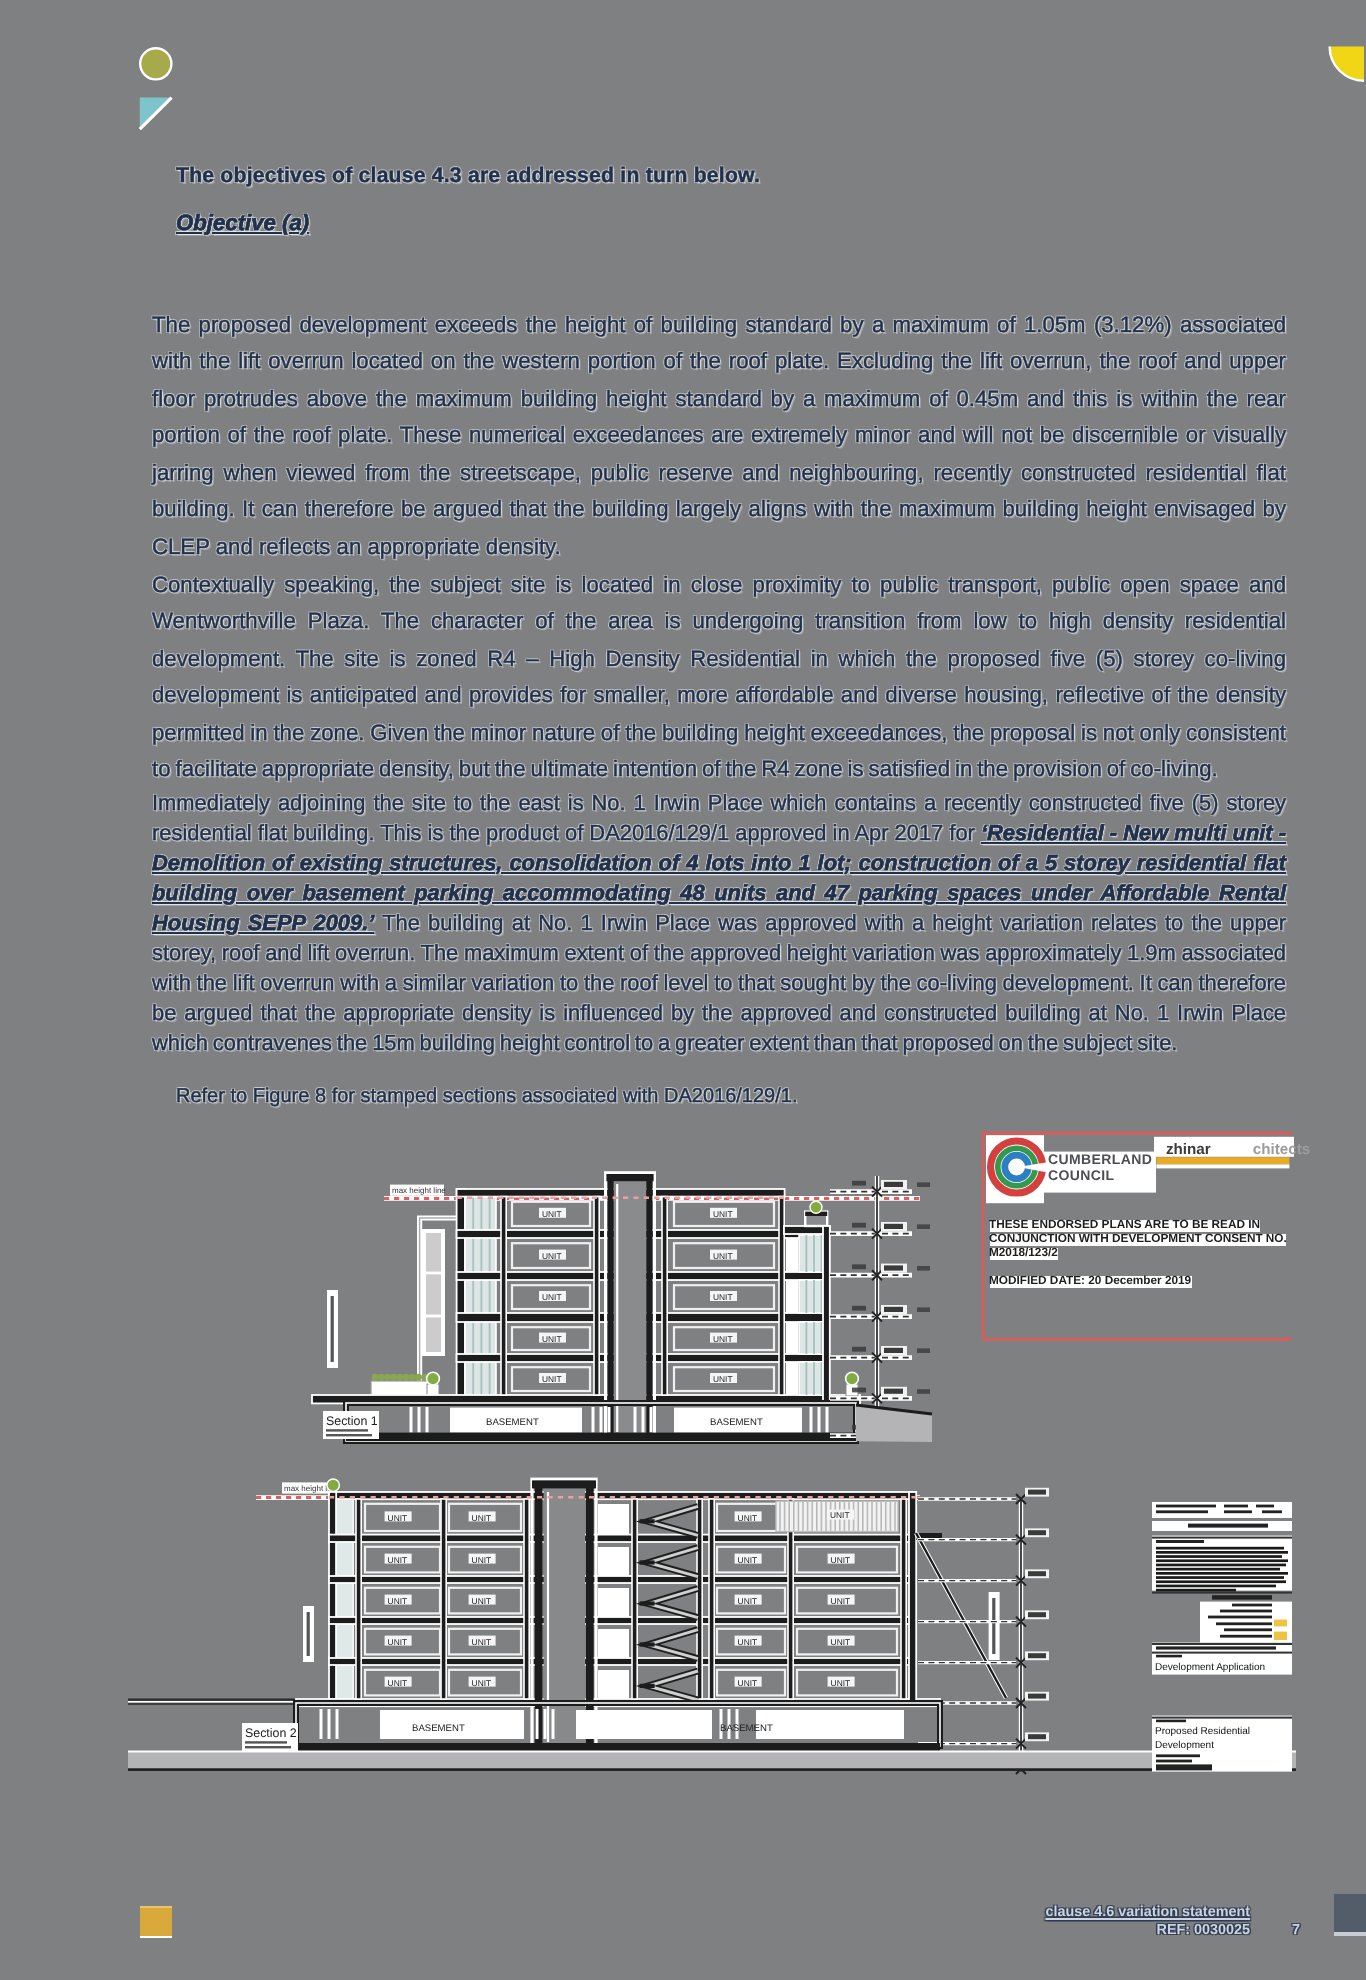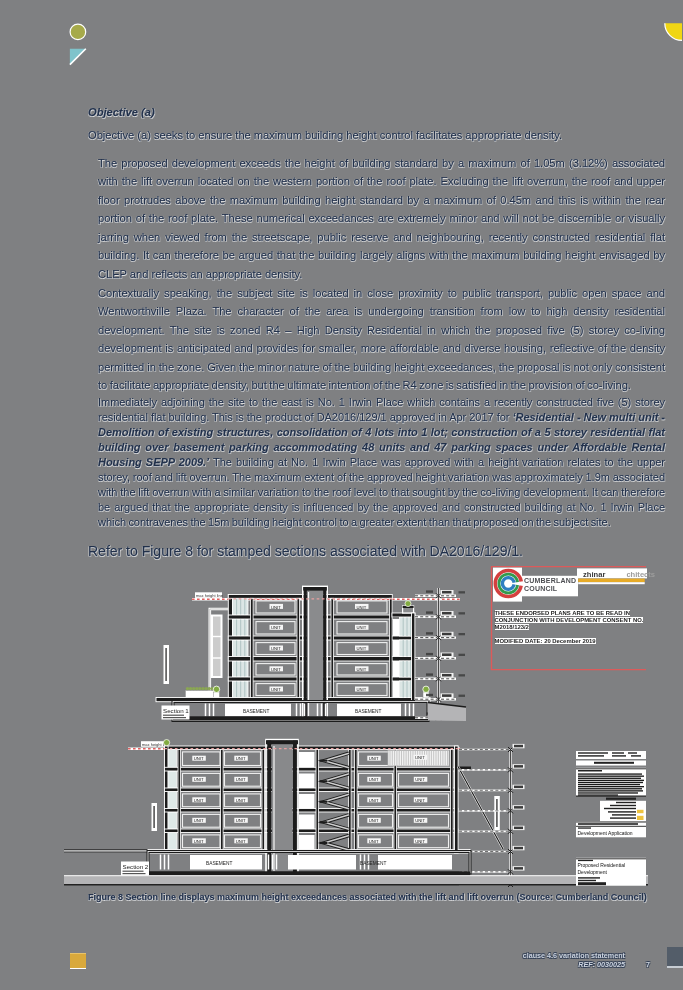--- a/index.html
+++ b/index.html
@@ -2,50 +2,50 @@
 <html><head>
 <meta charset="utf-8">
 <style>
   html,body{margin:0;padding:0;}
   #page{position:relative;width:683px;height:990px;background:#7f8082;overflow:hidden;
         font-family:"Liberation Sans",sans-serif;}
   .t{position:absolute;color:#22314b;-webkit-text-stroke:0.25px #22314b;
      text-shadow:-0.5px -0.5px 0 rgba(255,255,255,.45),0.5px 0.5px 0 rgba(255,255,255,.45),
                  0.5px -0.5px 0 rgba(255,255,255,.45),-0.5px 0.5px 0 rgba(255,255,255,.45),
                  1px 1px 0 rgba(255,255,255,.28);}
-  .body{font-size:11.1px;width:567px;left:98px;text-align:justify;line-height:18.5px;}
+  .body{font-size:11.1px;width:567px;left:76px;text-align:justify;line-height:18.5px;}
   .b{font-weight:bold;}
   .tl{position:absolute;color:#ccd4e0;
      text-shadow:-0.7px -0.7px 0 rgba(44,57,81,.8),0.7px 0.7px 0 rgba(44,57,81,.8),
                  0.7px -0.7px 0 rgba(44,57,81,.8),-0.7px 0.7px 0 rgba(44,57,81,.8);}
-  .i{font-style:italic;}
+  .i{font-style:italic;text-decoration:underline;}
   svg{position:absolute;left:0;top:0;}
 </style>
 </head>
 <body>
 <div id="page">
 
 <svg width="40" height="50" style="left:58px;top:12px;" viewBox="0 0 40 50">
   <circle cx="19.9" cy="19.9" r="7.8" fill="#a6aa4a" stroke="#ffffff" stroke-width="1.2"></circle>
 </svg>
 
 <svg width="40" height="30" style="left:58px;top:40px;" viewBox="0 0 40 30">
   <path d="M11.9,8.8 L27.8,8.8 L11.9,24.6 Z" fill="#7fc3cb"></path>
   <path d="M27.8,8.8 L11.9,24.6" stroke="#ffffff" stroke-width="1.6" fill="none"></path>
 </svg>
 
 <svg width="30" height="30" style="left:653px;top:13px;" viewBox="0 0 30 30">
   <path d="M 29,10.2 L 29,27.4 A 17.2,17.2 0 0 1 11.8,10.2 Z" fill="#f0d614"></path>
   <path d="M 29,27.4 A 17.2,17.2 0 0 1 11.8,10.2" stroke="#ffffff" stroke-width="1.2" fill="none"></path>
 </svg>
 
+<div class="t b" style="left:88px;top:82px;font-size:10.6px;letter-spacing:0.1px;">The objectives of clause 4.3 are addressed in turn below.</div>
 
 <div class="t b i" style="left:88px;top:106px;font-size:11.1px;">Objective (a)</div>
 
-<div class="t" style="left:88px;top:129px;font-size:11.1px;">Objective (a) seeks to ensure the maximum building height control facilitates appropriate density.</div>
 
 <div class="t body" style="top:153.8px;">The proposed development exceeds the height of building standard by a maximum of 1.05m (3.12%) associated
 with the lift overrun located on the western portion of the roof plate. Excluding the lift overrun, the roof and upper
 floor protrudes above the maximum building height standard by a maximum of 0.45m and this is within the rear
 portion of the roof plate. These numerical exceedances are extremely minor and will not be discernible or visually
 jarring when viewed from the streetscape, public reserve and neighbouring, recently constructed residential flat
 building. It can therefore be argued that the building largely aligns with the maximum building height envisaged by
 CLEP and reflects an appropriate density.</div>
 
 <div class="t body" style="top:283.5px;word-spacing:-0.6px;">Contextually speaking, the subject site is located in close proximity to public transport, public open space and
@@ -58,21 +58,21 @@
 <div class="t body" style="top:394.5px;font-size:10.95px;line-height:15px;word-spacing:-0.6px;">Immediately adjoining the site to the east is No. 1 Irwin Place which contains a recently constructed five (5) storey
 residential flat building. This is the product of DA2016/129/1 approved in Apr 2017 for <span class="b i">‘Residential - New multi unit
 - Demolition of existing structures, consolidation of 4 lots into 1 lot; construction of a 5 storey residential flat building
 over basement parking accommodating 48 units and 47 parking spaces under Affordable Rental Housing SEPP
 2009.’</span> The building at No. 1 Irwin Place was approved with a height variation relates to the upper storey, roof and
 lift overrun. The maximum extent of the approved height variation was approximately 1.9m associated with the lift
 overrun with a similar variation to the roof level to that sought by the co-living development. It can therefore be
 argued that the appropriate density is influenced by the approved and constructed building at No. 1 Irwin Place
 which contravenes the 15m building height control to a greater extent than that proposed on the subject site.</div>
 
-<div class="t" style="left:88px;top:542.5px;font-size:14px;">Refer to Figure 8 for stamped sections associated with DA2016/129/1.</div>
+<div class="t" style="left:88px;top:542.5px;font-size:10px;">Refer to Figure 8 for stamped sections associated with DA2016/129/1.</div>
 
 <svg width="683" height="990" viewBox="0 0 683 990" style="left:0;top:0;">
 
 <g>
 
 <g>
           <rect x="163.5" y="645" width="5.5" height="39" fill="#ffffff"></rect>
           <rect x="165.3" y="648" width="1.6" height="33" fill="#555555"></rect>
         </g>
 
@@ -699,27 +699,26 @@
 </svg>
 
 <div style="position:absolute;left:524px;top:577.2px;font-size:7.0px;font-weight:bold;color:#4d4e52;letter-spacing:0.2px;line-height:7.5px;">CUMBERLAND<br>COUNCIL</div>
 
 <div style="position:absolute;left:583px;top:569.5px;font-size:7.6px;font-weight:bold;color:#3b3b3d;">zhinar<span style="color:#9d9d9d;margin-left:21px;">chitects</span></div>
 
 <div style="position:absolute;left:494.5px;top:610px;font-size:5.9px;font-weight:bold;color:#1d1d1d;line-height:7.2px;white-space:nowrap;"><span style="background:#ffffff;">THESE ENDORSED PLANS ARE TO BE READ IN</span><br><span style="background:#ffffff;">CONJUNCTION WITH DEVELOPMENT CONSENT NO.</span><br><span style="background:#ffffff;">M2018/123/2</span></div>
 
 <div style="position:absolute;left:494.5px;top:637.5px;font-size:5.9px;font-weight:bold;color:#1d1d1d;"><span style="background:#ffffff;">MODIFIED DATE: 20 December 2019</span></div>
 
-<div class="t b" style="left:88px;top:891.5px;font-size:9.0px;white-space:nowrap;">Figure 8 Section line displays maximum height exceedances associated with the lift and lift overrun (Source: Cumberland Council)</div>
 
 <div style="position:absolute;left:70px;top:952.5px;width:16px;height:14.5px;background:#d9a93c;border-top:1px solid #e8c36a;border-bottom:1.5px solid #ffffff;"></div>
 
 <div class="tl b" style="left:100px;top:957px;font-size:7.2px;margin-top:40px;">Planning Ingenuity Pty Ltd</div>
 
-<div class="tl b" style="left:425px;top:950.5px;font-size:7.2px;width:200px;text-align:right;">clause 4.6 variation statement</div>
-
-<div class="tl b" style="left:425px;top:959.8px;font-size:7.2px;width:200px;text-align:right;font-style:italic;">REF: 0030025</div>
+<div class="tl b" style="left:425px;top:950.5px;font-size:7.2px;width:200px;text-align:right;text-decoration:underline;">clause 4.6 variation statement</div>
+
+<div class="tl b" style="left:425px;top:959.8px;font-size:7.2px;width:200px;text-align:right;">REF: 0030025</div>
 
 <div class="tl b" style="left:646px;top:959.8px;font-size:7.2px;">7</div>
 
 <div style="position:absolute;left:666.5px;top:947px;width:16.5px;height:19px;background:#535d69;border-bottom:2.5px solid #c7cdd4;"></div>
 
 </div>
 
 </body></html>

